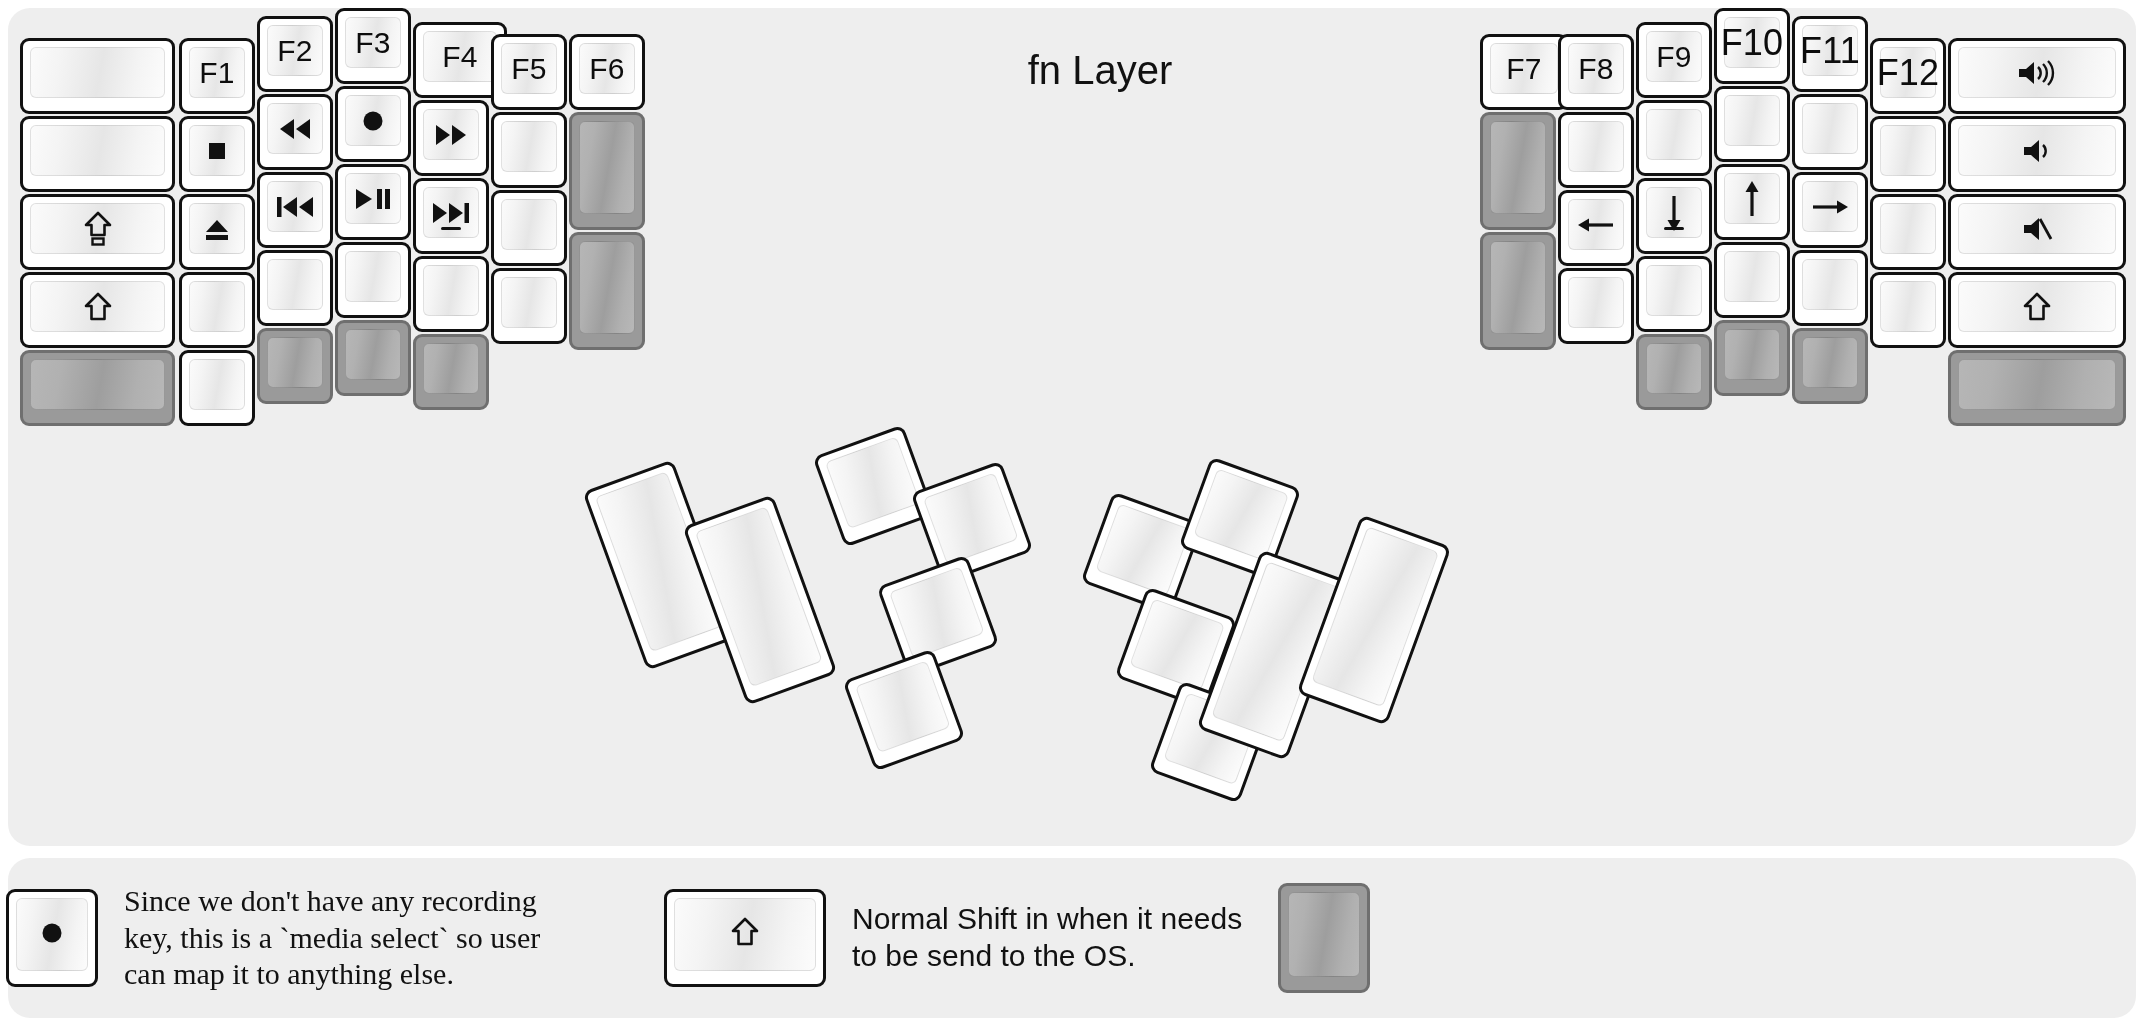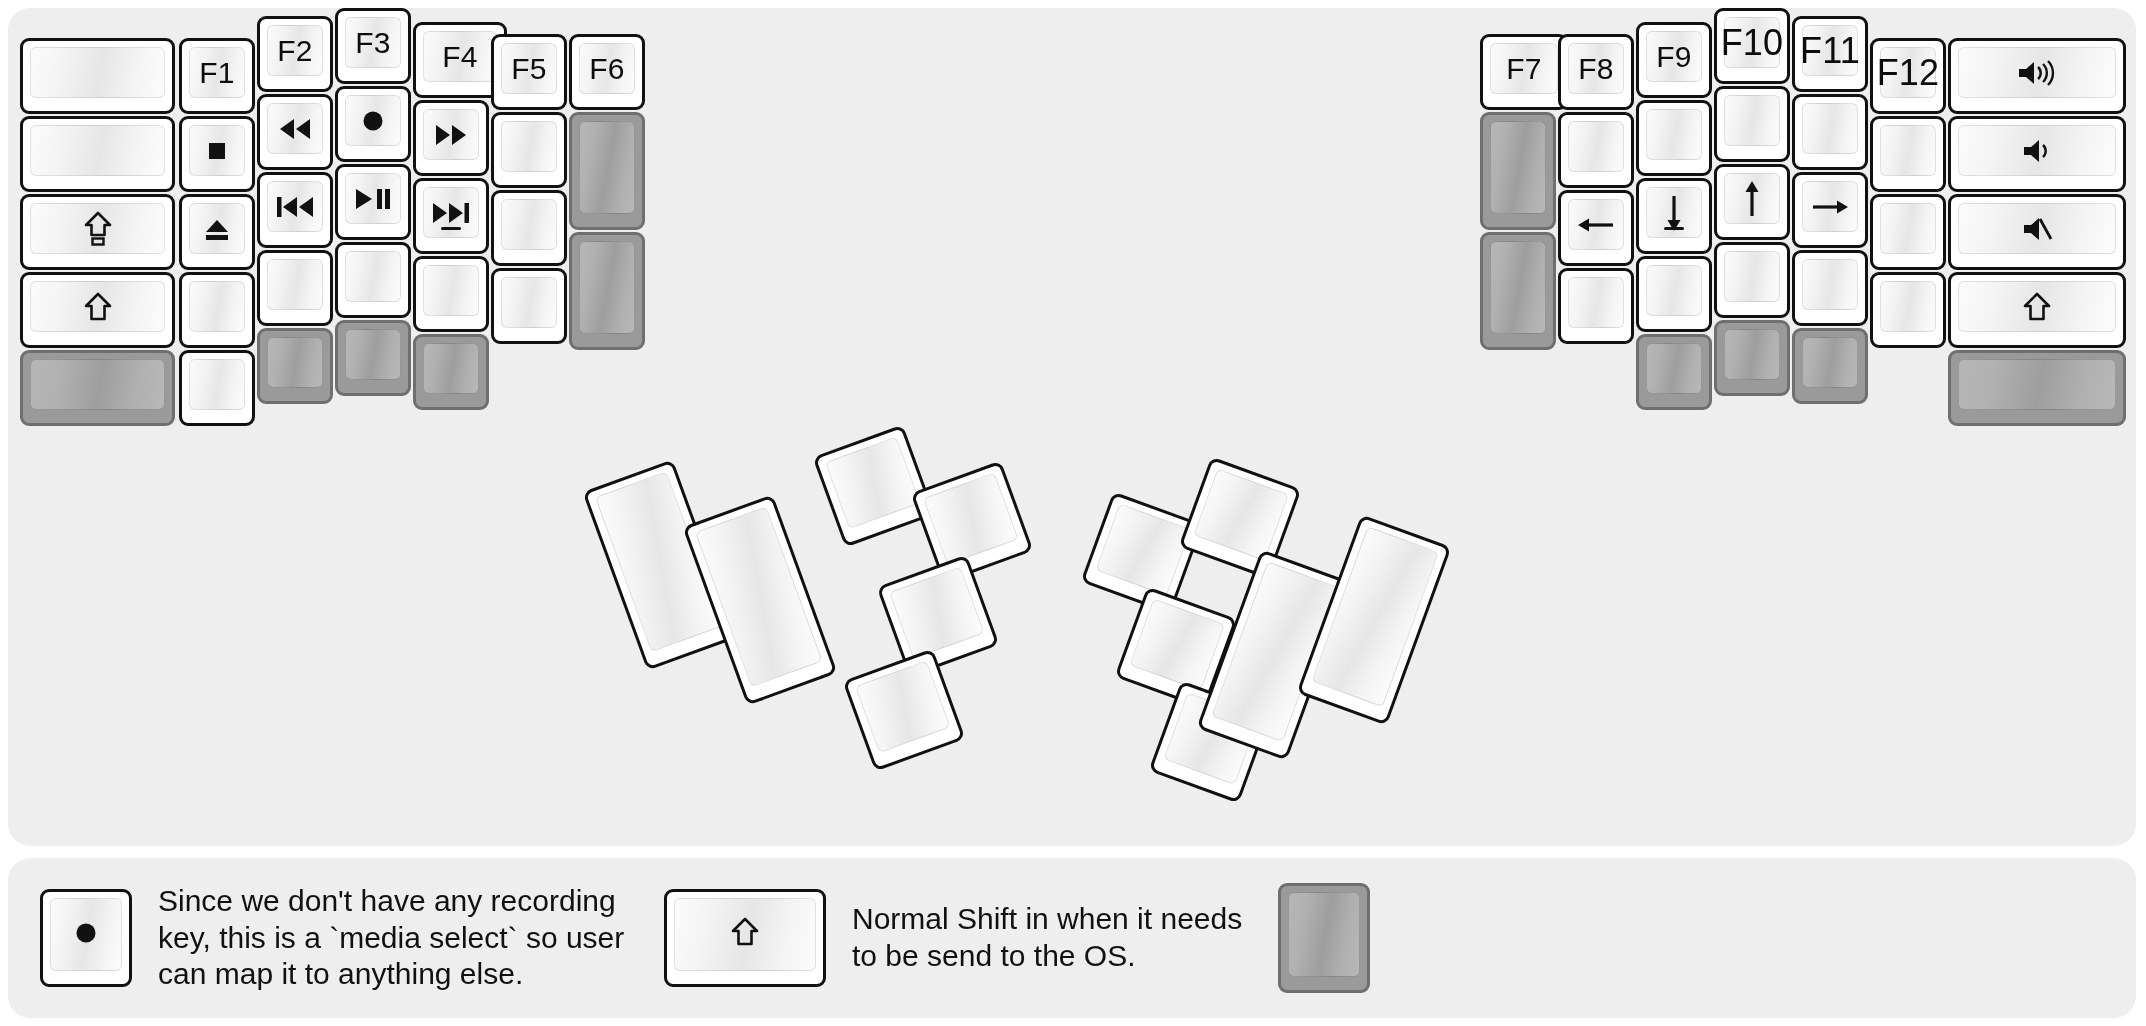--- a/index.html
+++ b/index.html
@@ -104,20 +104,21 @@
     white-space:pre-line;
   }
 </style>
 </head>
 <body>
 
 <div id="stage">
 
   <div id="panel"></div>
 
+  <div id="title">fn Layer</div>
 
   <div id="left-half">
       <div class="key" style="left: 20px; top: 38px; width: 155px; height: 76px;">
         <div class="cap"></div>
         <div class="lbl"></div>
       </div>
       <div class="key" style="left: 20px; top: 116px; width: 155px; height: 76px;">
         <div class="cap"></div>
         <div class="lbl"></div>
       </div>
@@ -509,21 +510,21 @@
         <div class="lbl"></div>
       </div>
       <div class="key" style="left: 1326px; top: 525px; width: 96px; height: 190px; transform: rotate(20deg); transform-origin: 50% 50%;">
         <div class="cap"></div>
         <div class="lbl"></div>
       </div>
     </div>
 
   <div id="legend-panel"></div>
   <div id="legend-layer">
-      <div class="legend-item" style="left: 40px; top: 858px;">
+      <div class="legend-item" style="left: 6px; top: 858px; font-family: Liberation Serif, serif;">
         <div class="legend-key" style="width: 92px; height: 98px;">
           <div class="cap"></div>
           <div class="lbl"><svg width="30" height="30" viewBox="0 0 30 30">
               <circle cx="15" cy="15" r="9.5" fill="#111"></circle>
             </svg></div>
         </div>
         <div class="legend-text">Since we don't have any recording
 key, this is a `media select` so user
 can map it to anything else.</div>
       </div>

